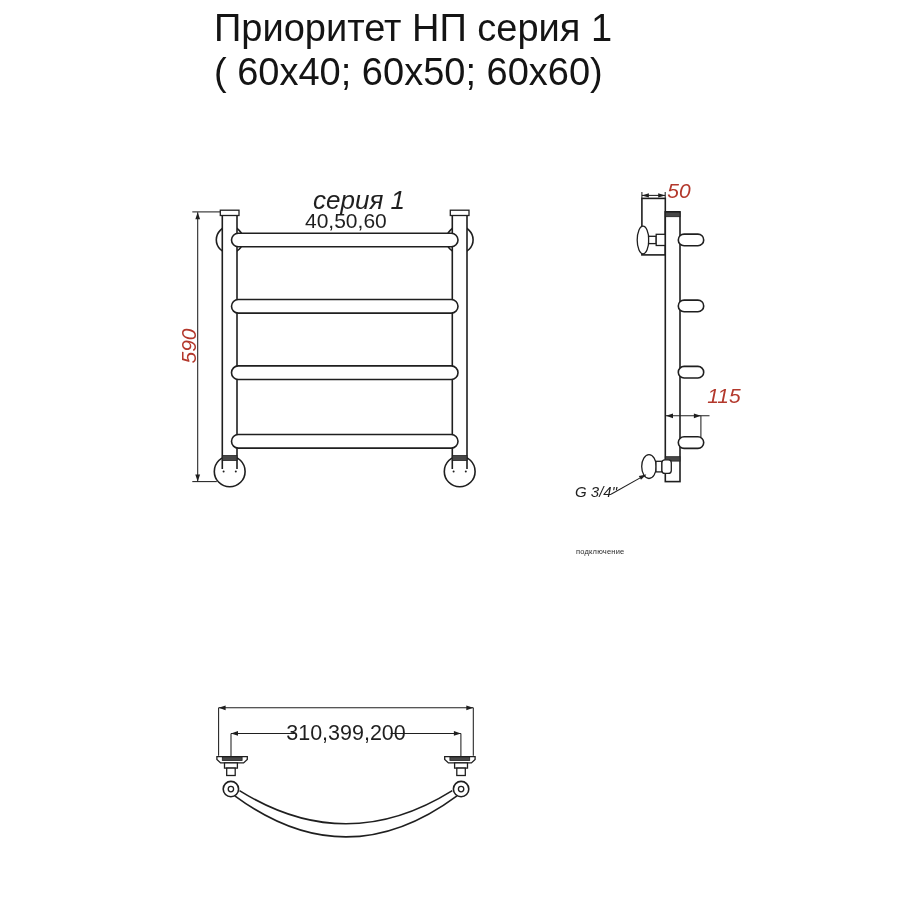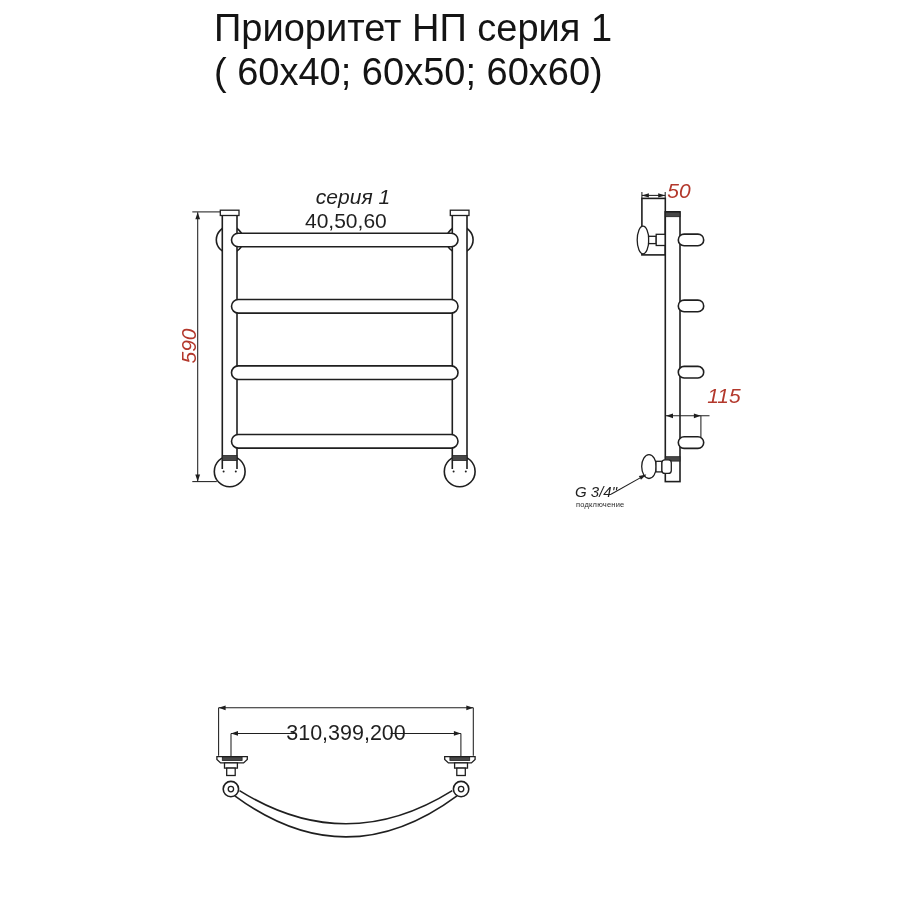--- a/index.html
+++ b/index.html
@@ -23,24 +23,24 @@
   .arrow{fill:var(--line);stroke:none;}
   .whitefill{fill:#fff;stroke:none;}
   
   .lbl{position:absolute;color:var(--line);white-space:nowrap;}
   .title{left:214px;font-size:38px;line-height:44px;color:#141414;}
   .title1{top:6px;}
   .title2{top:50px;}
   .small-lbl{font-size:21px;}
   .center{text-align:center;}
   .dim-red{color:var(--dim-red);font-style:italic;font-size:21px;}
-  .series{font-style:italic;font-size:21px;}
+  .series{font-style:italic;font-size:26px;}
   .rot90{transform:rotate(-90deg);transform-origin:center center;}
   .thread{font-style:italic;font-size:15px;}
-  .thread-note{font-size:7.5px;letter-spacing:0.2px;color:#2a2a2a;}
+  .thread-note{font-size:7.5px;letter-spacing:0.2px;color:#2a2a2a;margin-top:47px;}
 </style>
 </head>
 <body>
 
 <div class="canvas">
 
   <svg class="drawing-svg" width="900" height="900" viewBox="0 0 900 900">
 
     <g>
 

